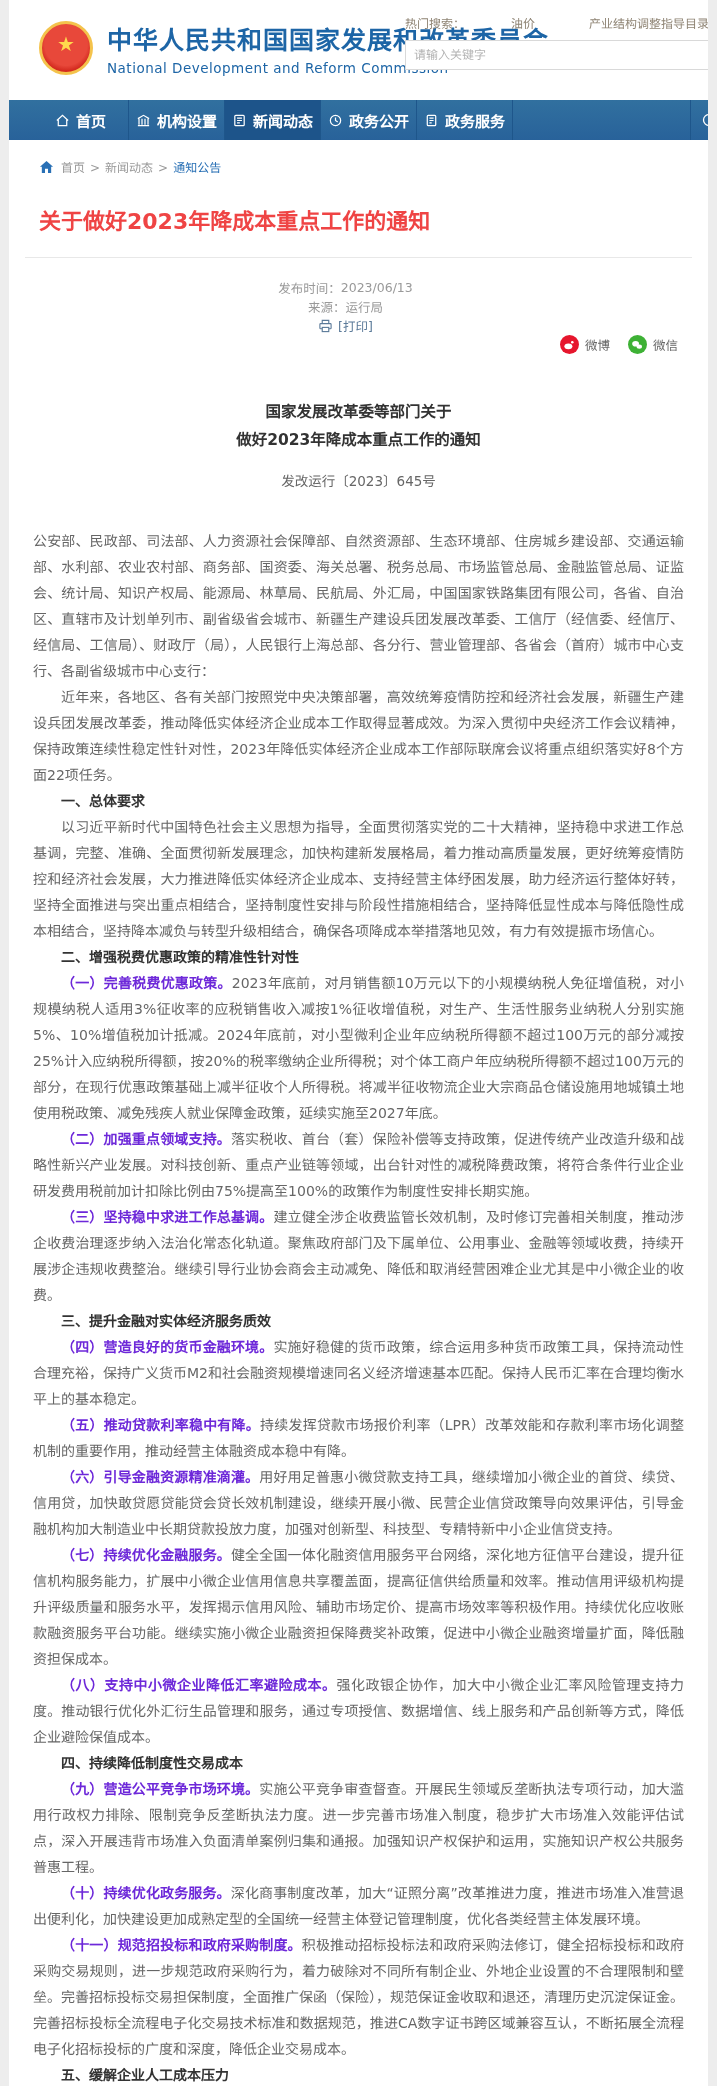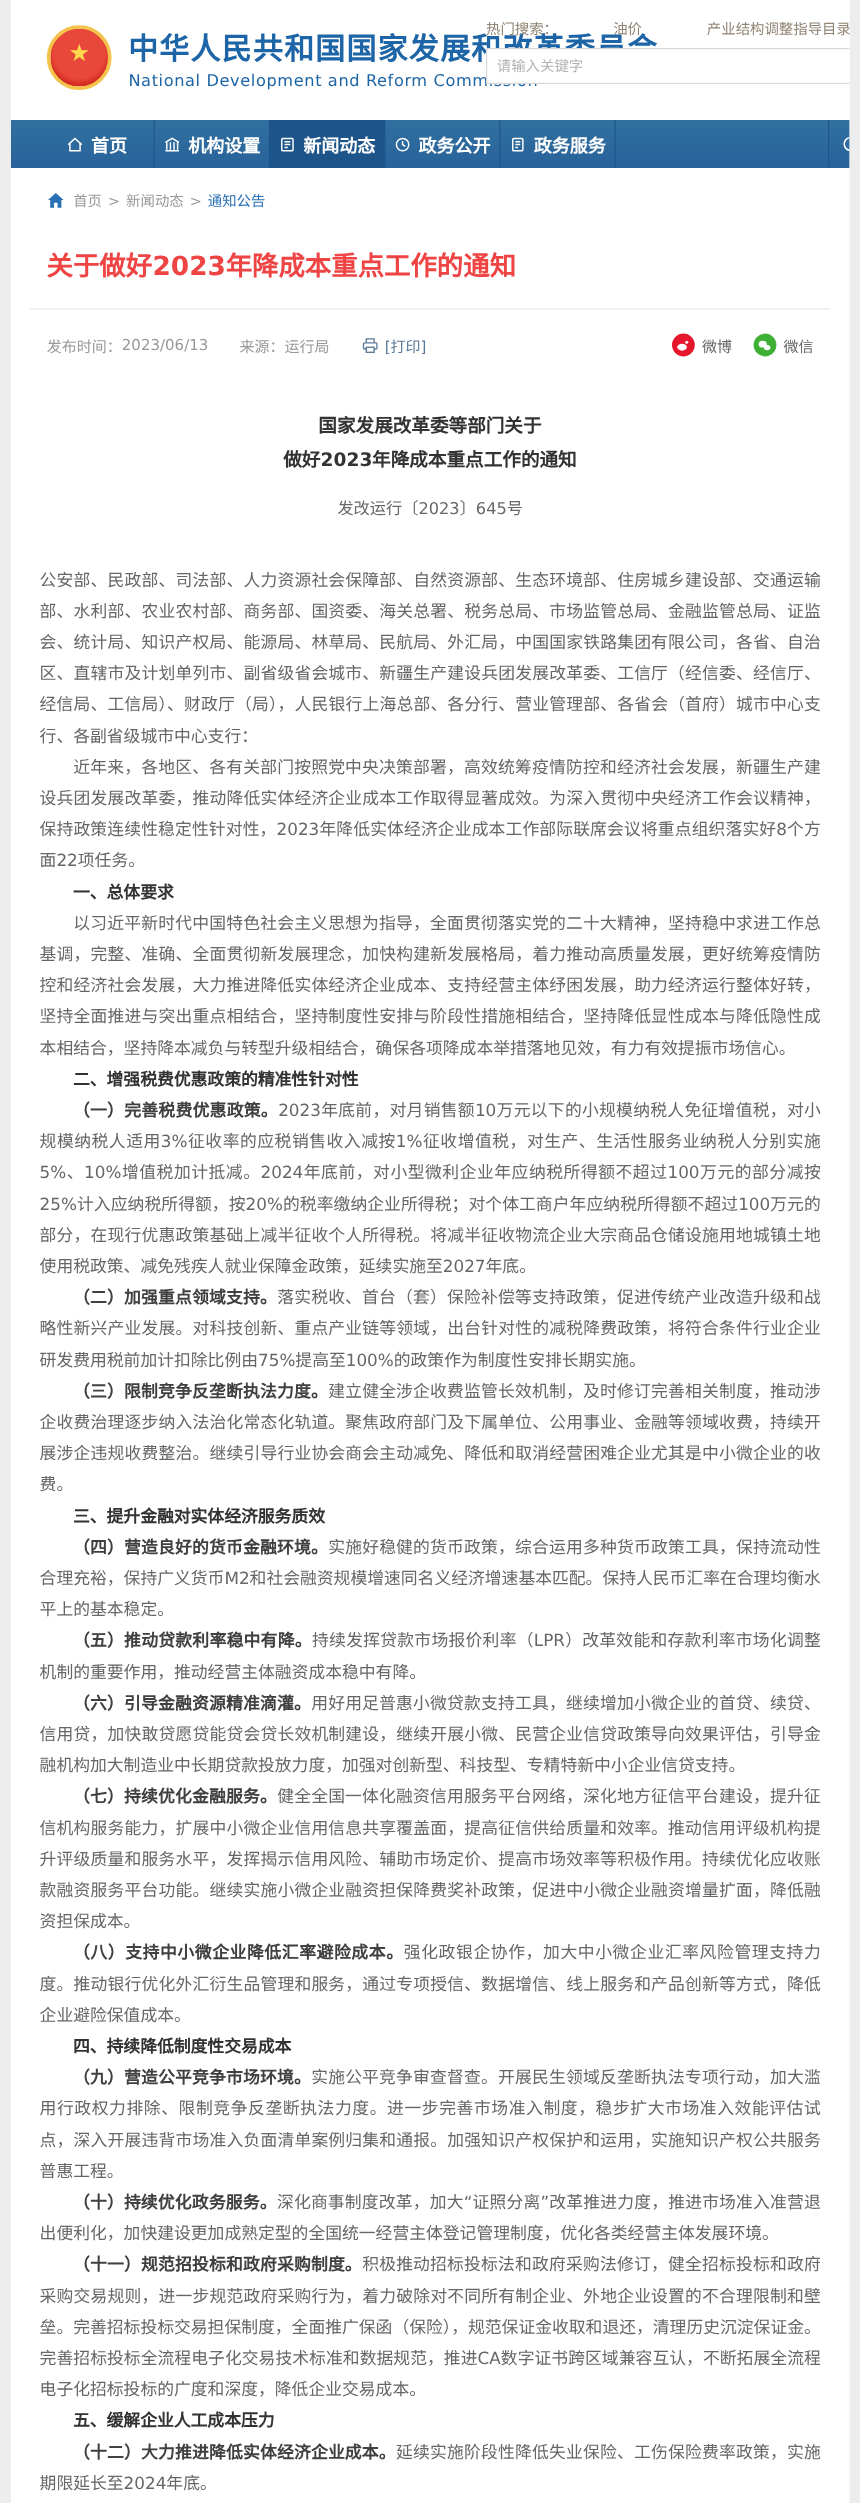--- a/index.html
+++ b/index.html
@@ -43,40 +43,40 @@
   .crumbs { display:flex; align-items:center; padding:18px 0 0 30px; font-size:12px; color:#999; }
   .crumbs svg { width:15px; height:14px; margin-right:7px; }
   .crumb { color:#999; text-decoration:none; }
   .crumb-sep { margin:0 5px; color:#999; }
   .crumb.current { color:#2970b5; }
 
   
   .article { padding:0 16px; }
   .article-title { font-size:22px; font-weight:bold; color:#ef4444; padding:28px 14px 22px; }
   .title-rule { border:none; border-top:1px solid #e8e8e8; margin:0; }
-  .meta-row { display:flex; align-items:center; padding:20px 14px 0; font-size:12.5px; color:#999; }
+  .meta-row { display:flex; align-items:center; padding:20px 14px 0; font-size:12.5px; color:#999;flex-direction:column; }
   .meta-item { margin-right:26px; display:flex; align-items:center; white-space:nowrap; }
   .print-btn { display:flex; align-items:center; gap:5px; color:#5b7a99; cursor:pointer; }
   .print-btn svg { width:15px; height:14px; }
   .share { margin-left:auto; display:flex; align-items:center; gap:18px; }
   .share-item { display:flex; align-items:center; gap:6px; color:#666; cursor:pointer; }
   .badge { width:19px; height:19px; border-radius:50%; display:flex; align-items:center; justify-content:center; }
   .badge svg { width:12px; height:12px; }
   .badge.weibo { background:#e6162d; }
   .badge.wechat { background:#3eb135; }
 
   
   .doc { padding:44px 8px 16px; color:#666; font-size:14px; line-height:26px; }
   .doc-title { text-align:center; font-size:15.5px; font-weight:bold; color:#333; line-height:28px; }
   .doc-number { text-align:center; font-size:13.5px; color:#666; margin-top:14px; }
   .doc-body { margin-top:34px; text-align:justify; }
   .doc-body p { margin:0; text-indent:2em; }
   .doc-body p.no-indent { text-indent:0; }
   .doc-body p.sec { font-weight:bold; color:#333; }
-  .doc-body p b { color:#404040; }
+  .doc-body p b { color:#6d28d9; }
 </style>
 </head>
 <body>
 
 <div class="page">
 
   <header class="site-header">
     <div class="brand">
       <div class="emblem">
           <span class="star">★</span>
@@ -195,21 +195,21 @@
       </div>
       <div class="doc-number">发改运行〔2023〕645号</div>
       <div class="doc-body" id="doc-body">
           <p class="no-indent">公安部、民政部、司法部、人力资源社会保障部、自然资源部、生态环境部、住房城乡建设部、交通运输部、水利部、农业农村部、商务部、国资委、海关总署、税务总局、市场监管总局、金融监管总局、证监会、统计局、知识产权局、能源局、林草局、民航局、外汇局，中国国家铁路集团有限公司，各省、自治区、直辖市及计划单列市、副省级省会城市、新疆生产建设兵团发展改革委、工信厅（经信委、经信厅、经信局、工信局）、财政厅（局），人民银行上海总部、各分行、营业管理部、各省会（首府）城市中心支行、各副省级城市中心支行：</p>
           <p>近年来，各地区、各有关部门按照党中央决策部署，高效统筹疫情防控和经济社会发展，新疆生产建设兵团发展改革委，推动降低实体经济企业成本工作取得显著成效。为深入贯彻中央经济工作会议精神，保持政策连续性稳定性针对性，2023年降低实体经济企业成本工作部际联席会议将重点组织落实好8个方面22项任务。</p>
           <p class="sec">一、总体要求</p>
           <p>以习近平新时代中国特色社会主义思想为指导，全面贯彻落实党的二十大精神，坚持稳中求进工作总基调，完整、准确、全面贯彻新发展理念，加快构建新发展格局，着力推动高质量发展，更好统筹疫情防控和经济社会发展，大力推进降低实体经济企业成本、支持经营主体纾困发展，助力经济运行整体好转，坚持全面推进与突出重点相结合，坚持制度性安排与阶段性措施相结合，坚持降低显性成本与降低隐性成本相结合，坚持降本减负与转型升级相结合，确保各项降成本举措落地见效，有力有效提振市场信心。</p>
           <p class="sec">二、增强税费优惠政策的精准性针对性</p>
           <p><b>（一）完善税费优惠政策。</b>2023年底前，对月销售额10万元以下的小规模纳税人免征增值税，对小规模纳税人适用3%征收率的应税销售收入减按1%征收增值税，对生产、生活性服务业纳税人分别实施5%、10%增值税加计抵减。2024年底前，对小型微利企业年应纳税所得额不超过100万元的部分减按25%计入应纳税所得额，按20%的税率缴纳企业所得税；对个体工商户年应纳税所得额不超过100万元的部分，在现行优惠政策基础上减半征收个人所得税。将减半征收物流企业大宗商品仓储设施用地城镇土地使用税政策、减免残疾人就业保障金政策，延续实施至2027年底。</p>
           <p><b>（二）加强重点领域支持。</b>落实税收、首台（套）保险补偿等支持政策，促进传统产业改造升级和战略性新兴产业发展。对科技创新、重点产业链等领域，出台针对性的减税降费政策，将符合条件行业企业研发费用税前加计扣除比例由75%提高至100%的政策作为制度性安排长期实施。</p>
-          <p><b>（三）限制竞争反垄断执法力度。</b>建立健全涉企收费监管长效机制，及时修订完善相关制度，推动涉企收费治理逐步纳入法治化常态化轨道。聚焦政府部门及下属单位、公用事业、金融等领域收费，持续开展涉企违规收费整治。继续引导行业协会商会主动减免、降低和取消经营困难企业尤其是中小微企业的收费。</p>
+          <p><b>（三）坚持稳中求进工作总基调。</b>建立健全涉企收费监管长效机制，及时修订完善相关制度，推动涉企收费治理逐步纳入法治化常态化轨道。聚焦政府部门及下属单位、公用事业、金融等领域收费，持续开展涉企违规收费整治。继续引导行业协会商会主动减免、降低和取消经营困难企业尤其是中小微企业的收费。</p>
           <p class="sec">三、提升金融对实体经济服务质效</p>
           <p><b>（四）营造良好的货币金融环境。</b>实施好稳健的货币政策，综合运用多种货币政策工具，保持流动性合理充裕，保持广义货币M2和社会融资规模增速同名义经济增速基本匹配。保持人民币汇率在合理均衡水平上的基本稳定。</p>
           <p><b>（五）推动贷款利率稳中有降。</b>持续发挥贷款市场报价利率（LPR）改革效能和存款利率市场化调整机制的重要作用，推动经营主体融资成本稳中有降。</p>
           <p><b>（六）引导金融资源精准滴灌。</b>用好用足普惠小微贷款支持工具，继续增加小微企业的首贷、续贷、信用贷，加快敢贷愿贷能贷会贷长效机制建设，继续开展小微、民营企业信贷政策导向效果评估，引导金融机构加大制造业中长期贷款投放力度，加强对创新型、科技型、专精特新中小企业信贷支持。</p>
           <p><b>（七）持续优化金融服务。</b>健全全国一体化融资信用服务平台网络，深化地方征信平台建设，提升征信机构服务能力，扩展中小微企业信用信息共享覆盖面，提高征信供给质量和效率。推动信用评级机构提升评级质量和服务水平，发挥揭示信用风险、辅助市场定价、提高市场效率等积极作用。持续优化应收账款融资服务平台功能。继续实施小微企业融资担保降费奖补政策，促进中小微企业融资增量扩面，降低融资担保成本。</p>
           <p><b>（八）支持中小微企业降低汇率避险成本。</b>强化政银企协作，加大中小微企业汇率风险管理支持力度。推动银行优化外汇衍生品管理和服务，通过专项授信、数据增信、线上服务和产品创新等方式，降低企业避险保值成本。</p>
           <p class="sec">四、持续降低制度性交易成本</p>
           <p><b>（九）营造公平竞争市场环境。</b>实施公平竞争审查督查。开展民生领域反垄断执法专项行动，加大滥用行政权力排除、限制竞争反垄断执法力度。进一步完善市场准入制度，稳步扩大市场准入效能评估试点，深入开展违背市场准入负面清单案例归集和通报。加强知识产权保护和运用，实施知识产权公共服务普惠工程。</p>
           <p><b>（十）持续优化政务服务。</b>深化商事制度改革，加大“证照分离”改革推进力度，推进市场准入准营退出便利化，加快建设更加成熟定型的全国统一经营主体登记管理制度，优化各类经营主体发展环境。</p>
           <p><b>（十一）规范招投标和政府采购制度。</b>积极推动招标投标法和政府采购法修订，健全招标投标和政府采购交易规则，进一步规范政府采购行为，着力破除对不同所有制企业、外地企业设置的不合理限制和壁垒。完善招标投标交易担保制度，全面推广保函（保险），规范保证金收取和退还，清理历史沉淀保证金。完善招标投标全流程电子化交易技术标准和数据规范，推进CA数字证书跨区域兼容互认，不断拓展全流程电子化招标投标的广度和深度，降低企业交易成本。</p>

